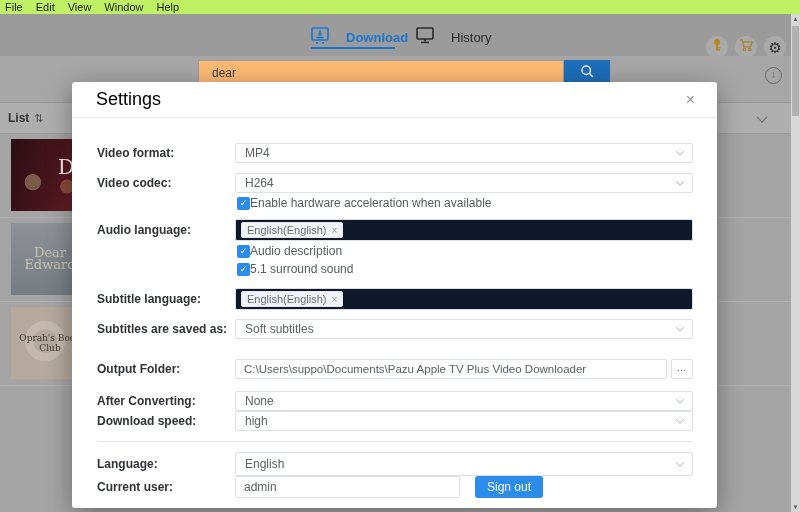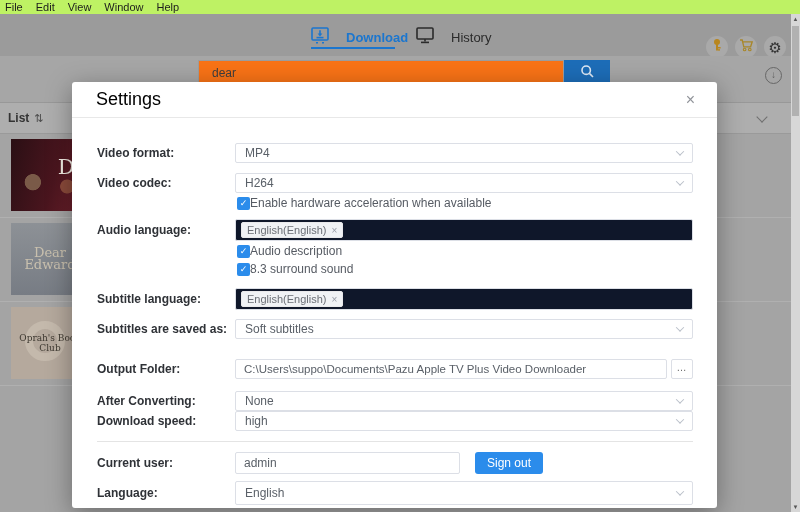--- a/index.html
+++ b/index.html
@@ -16,21 +16,21 @@
   .tab { position:absolute; top:10px; height:26px; display:flex; align-items:center; gap:16px; font-size:13px; cursor:pointer; }
   .tab-download { left:311px; color:#1b76cf; font-weight:600; }
   .tab-history  { left:416px; color:#2b2b2b; }
   .tab-underline { position:absolute; left:311px; top:33px; width:84px; height:2px; background:#1b76cf; }
   .hdr-circle { position:absolute; top:22px; width:22px; height:22px; border-radius:50%; background:#a9a9a9;
                 display:flex; align-items:center; justify-content:center; cursor:pointer; }
   .c-key  { left:706px; } .c-cart { left:735px; } .c-gear { left:764px; font-size:15px; color:#333; line-height:1; }
 
   
   .content { position:absolute; left:0; top:56px; width:800px; height:456px; background:#a6a6a6; z-index:1; }
-  .searchbar { position:absolute; left:198px; top:4px; width:366px; height:26px; background:#f97316;
+  .searchbar { position:absolute; left:198px; top:4px; width:366px; height:26px; background:#fdba74;
                border:1px solid #9d9d9d; font-size:12px; color:#3e3e3e; padding-left:13px; line-height:24px; }
   .searchbtn { position:absolute; left:564px; top:4px; width:46px; height:26px; background:#1d6db8; border:none;
                display:flex; align-items:center; justify-content:center; cursor:pointer; }
   .dlqueue { position:absolute; left:765px; top:11px; width:17px; height:17px; border:1.5px solid #676767;
              border-radius:50%; color:#5e5e5e; font-size:10px; text-align:center; line-height:14px; cursor:pointer; }
   .listhead { position:absolute; left:0; top:46px; width:792px; height:32px; background:#aeaeae;
               border-top:1px solid #989898; border-bottom:1px solid #9a9a9a;
               display:flex; align-items:center; padding-left:8px; font-size:12px; color:#333; font-weight:600; gap:5px; }
   .sortglyph { font-size:11px; color:#4d4d4d; font-weight:400; cursor:pointer; }
   .list-chev { position:absolute; left:758px; top:57px; width:8px; height:8px;
@@ -238,21 +238,21 @@
         </span>
       </div>
     </div>
 
     <div class="row indent" style="margin-bottom:4px">
       <span class="cbx">✓</span>
       <span class="cb-label">Audio description</span>
     </div>
     <div class="row indent" style="margin-bottom:12px">
       <span class="cbx">✓</span>
-      <span class="cb-label">8.3 surround sound</span>
+      <span class="cb-label">5.1 surround sound</span>
     </div>
 
     <div class="row" style="margin-bottom:9px">
       <span class="lbl">Subtitle language:</span>
       <div class="tagbox">
         <span class="tag">
           <span>English(English)</span>
           <span class="x">×</span>
         </span>
       </div>
@@ -283,28 +283,28 @@
     <div class="row" style="margin-bottom:10px">
       <span class="lbl">Download speed:</span>
       <div class="select">
         <span>high</span>
         <span class="chev"></span>
       </div>
     </div>
 
     <hr class="dlg-hr">
 
+    <div class="row">
+      <span class="lbl">Language:</span>
+      <div class="select tall">
+        <span>English</span>
+        <span class="chev"></span>
+      </div>
+    </div>
+
     <div class="row" style="margin-bottom:7px">
       <span class="lbl">Current user:</span>
       <input class="userinput" value="admin" style="">
       <button class="signout">Sign out</button>
     </div>
 
-    <div class="row">
-      <span class="lbl">Language:</span>
-      <div class="select tall">
-        <span>English</span>
-        <span class="chev"></span>
-      </div>
-    </div>
-
   </div>
 </div>
 
 </body></html>

